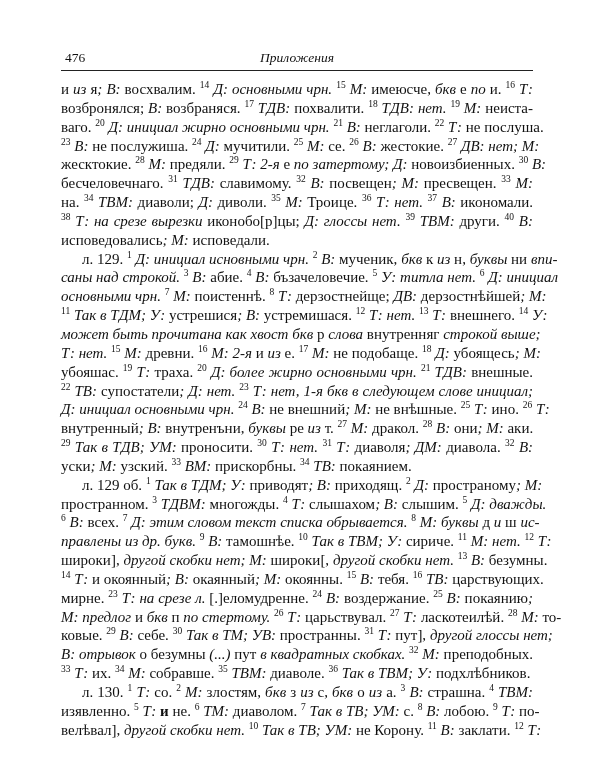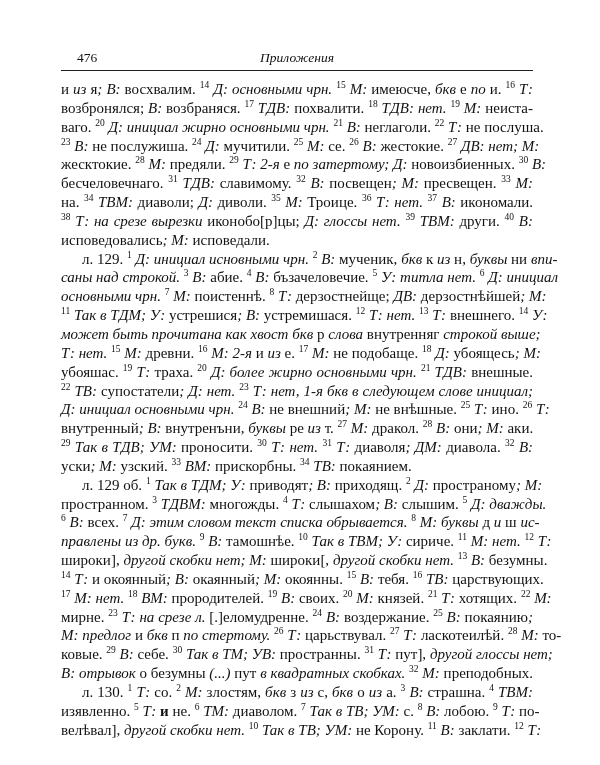--- a/index.html
+++ b/index.html
@@ -1,20 +1,20 @@
 <!DOCTYPE html>
 <html><head>
 <meta charset="utf-8">
 <style>
   html,body{margin:0;padding:0;background:#ffffff;}
   body{width:600px;height:765px;overflow:hidden;position:relative;
        font-family:"Liberation Serif","DejaVu Serif",serif;color:#111;}
   .page{position:absolute;left:61px;top:0;width:472px;}
   .header{position:absolute;top:50px;left:0;width:472px;height:18px;font-size:13.5px;}
-  .pnum{position:absolute;left:16px;top:0;}
+  .pnum{position:absolute;left:4px;top:0;}
   .running{position:absolute;left:0;width:100%;text-align:center;font-style:italic;}
   .rule{position:absolute;top:70px;left:0;width:472px;height:0;border-top:1.4px solid #222;}
   .body{position:absolute;top:80px;left:0;width:472px;font-size:15px;line-height:18.85px;
         text-align:justify;hyphens:manual;}
   .line{display:block;text-align:justify;text-align-last:justify;white-space:nowrap;height:18.85px;font-family:Liberation Serif, serif;}
   .line.last{text-align-last:left;}
   i{font-style:italic;}
   sup{font-size:9.5px;vertical-align:0;position:relative;top:-6px;line-height:0;}
 </style>
 </head>
@@ -47,22 +47,22 @@
       <span class="line"><i>Д: инициал основными чрн.</i> <sup>24</sup> <i>В:</i> не внешний<i>; М:</i> не внѣшные. <sup>25</sup> <i>Т:</i> ино. <sup>26</sup> <i>Т:</i></span>
       <span class="line">внутренный<i>; В:</i> внутренъни, <i>буквы</i> ре <i>из</i> т. <sup>27</sup> <i>М:</i> дракол. <sup>28</sup> <i>В:</i> они<i>; М:</i> аки.</span>
       <span class="line"><sup>29</sup> <i>Так в ТДВ; УМ:</i> проносити. <sup>30</sup> <i>Т: нет.</i> <sup>31</sup> <i>Т:</i> диаволя<i>; ДМ:</i> диавола. <sup>32</sup> <i>В:</i></span>
       <span class="line last">уски<i>; М:</i> узский. <sup>33</sup> <i>ВМ:</i> прискорбны. <sup>34</sup> <i>ТВ:</i> покаянием.</span>
       <span class="line" style="padding-left: 21px;">л. 129 об. <sup>1</sup> <i>Так в ТДМ; У:</i> приводят<i>; В:</i> приходящ. <sup>2</sup> <i>Д:</i> пространому<i>; М:</i></span>
       <span class="line">пространном. <sup>3</sup> <i>ТДВМ:</i> многожды. <sup>4</sup> <i>Т:</i> слышахом<i>; В:</i> слышим. <sup>5</sup> <i>Д: дважды.</i></span>
       <span class="line"><sup>6</sup> <i>В:</i> всех. <sup>7</sup> <i>Д: этим словом текст списка обрывается.</i> <sup>8</sup> <i>М: буквы</i> д <i>и</i> ш <i>ис-</i></span>
       <span class="line"><i>правлены из др. букв.</i> <sup>9</sup> <i>В:</i> тамошнѣе. <sup>10</sup> <i>Так в ТВМ; У:</i> сириче. <sup>11</sup> <i>М: нет.</i> <sup>12</sup> <i>Т:</i></span>
       <span class="line">широки], <i>другой скобки нет; М:</i> широки[, <i>другой скобки нет.</i> <sup>13</sup> <i>В:</i> безумны.</span>
       <span class="line"><sup>14</sup> <i>Т:</i> и окоянный<i>; В:</i> окаянный<i>; М:</i> окоянны. <sup>15</sup> <i>В:</i> тебя. <sup>16</sup> <i>ТВ:</i> царствующих.</span>
-      <span class="line"><sup>17</sup> <i>М: нет.</i> <sup>18</sup> <i>ВМ:</i> прородителей. <sup>19</sup> <i>В:</i> своих. <sup>20</sup> <i>М:</i> князей. <sup>21</sup> <i>Т:</i> хотящих. <sup>22</sup> <i>М:</i></span>
       <span class="line">мирне. <sup>23</sup> <i>Т: на срезе л.</i> [.]еломудренне. <sup>24</sup> <i>В:</i> воздержание. <sup>25</sup> <i>В:</i> покаянию<i>;</i></span>
       <span class="line"><i>М: предлог</i> и <i>бкв</i> п <i>по стертому.</i> <sup>26</sup> <i>Т:</i> царьствувал. <sup>27</sup> <i>Т:</i> ласкотеилѣй. <sup>28</sup> <i>М:</i> то-</span>
       <span class="line">ковые. <sup>29</sup> <i>В:</i> себе. <sup>30</sup> <i>Так в ТМ; УВ:</i> пространны. <sup>31</sup> <i>Т:</i> пут], <i>другой глоссы нет;</i></span>
       <span class="line"><i>В: отрывок</i> о безумны <i>(...)</i> пут <i>в квадратных скобках.</i> <sup>32</sup> <i>М:</i> преподобных.</span>
+      <span class="line last"><sup>33</sup> <i>Т:</i> их. <sup>34</sup> <i>М:</i> собравше. <sup>35</sup> <i>ТВМ:</i> диаволе. <sup>36</sup> <i>Так в ТВМ; У:</i> подхлѣбников.</span>
       <span class="line" style="padding-left: 21px;">л. 130. <sup>1</sup> <i>Т:</i> со. <sup>2</sup> <i>М:</i> злостям, <i>бкв</i> з <i>из</i> с, <i>бкв</i> о <i>из</i> а. <sup>3</sup> <i>В:</i> страшна. <sup>4</sup> <i>ТВМ:</i></span>
       <span class="line">изявленно. <sup>5</sup> <i>Т:</i> <b>и</b> не. <sup>6</sup> <i>ТМ:</i> диаволом. <sup>7</sup> <i>Так в ТВ; УМ:</i> с. <sup>8</sup> <i>В:</i> лобою. <sup>9</sup> <i>Т:</i> по-</span>
       <span class="line">велѣвал], <i>другой скобки нет.</i> <sup>10</sup> <i>Так в ТВ; УМ:</i> не Корону. <sup>11</sup> <i>В:</i> заклати. <sup>12</sup> <i>Т:</i></span>
     </div>
 </div>
 
 </body></html>

